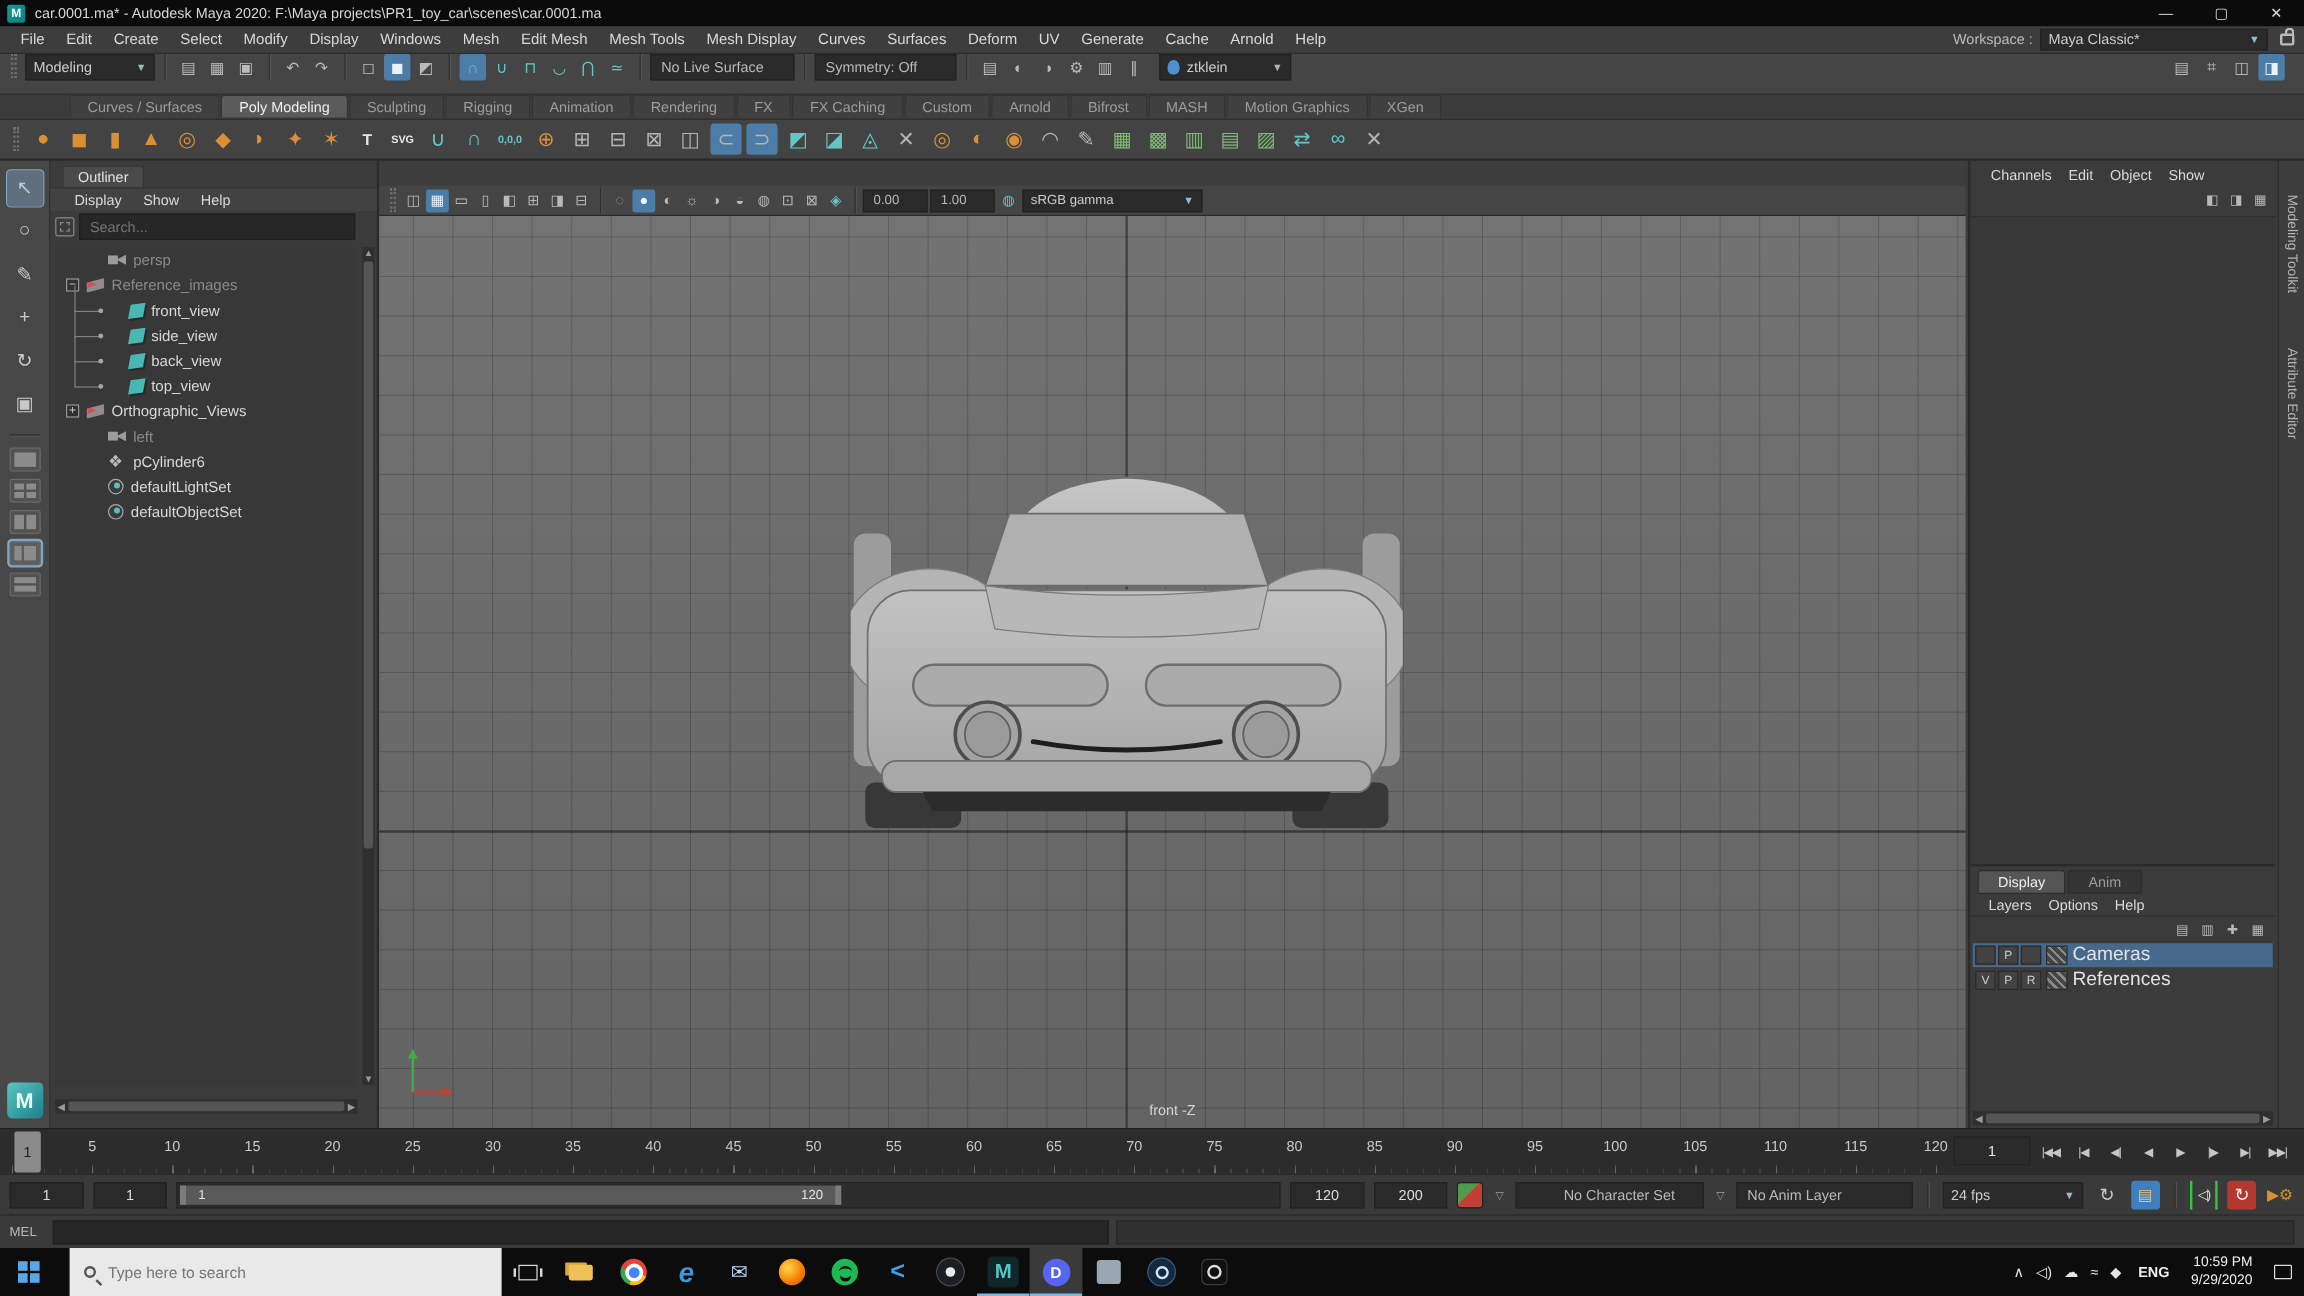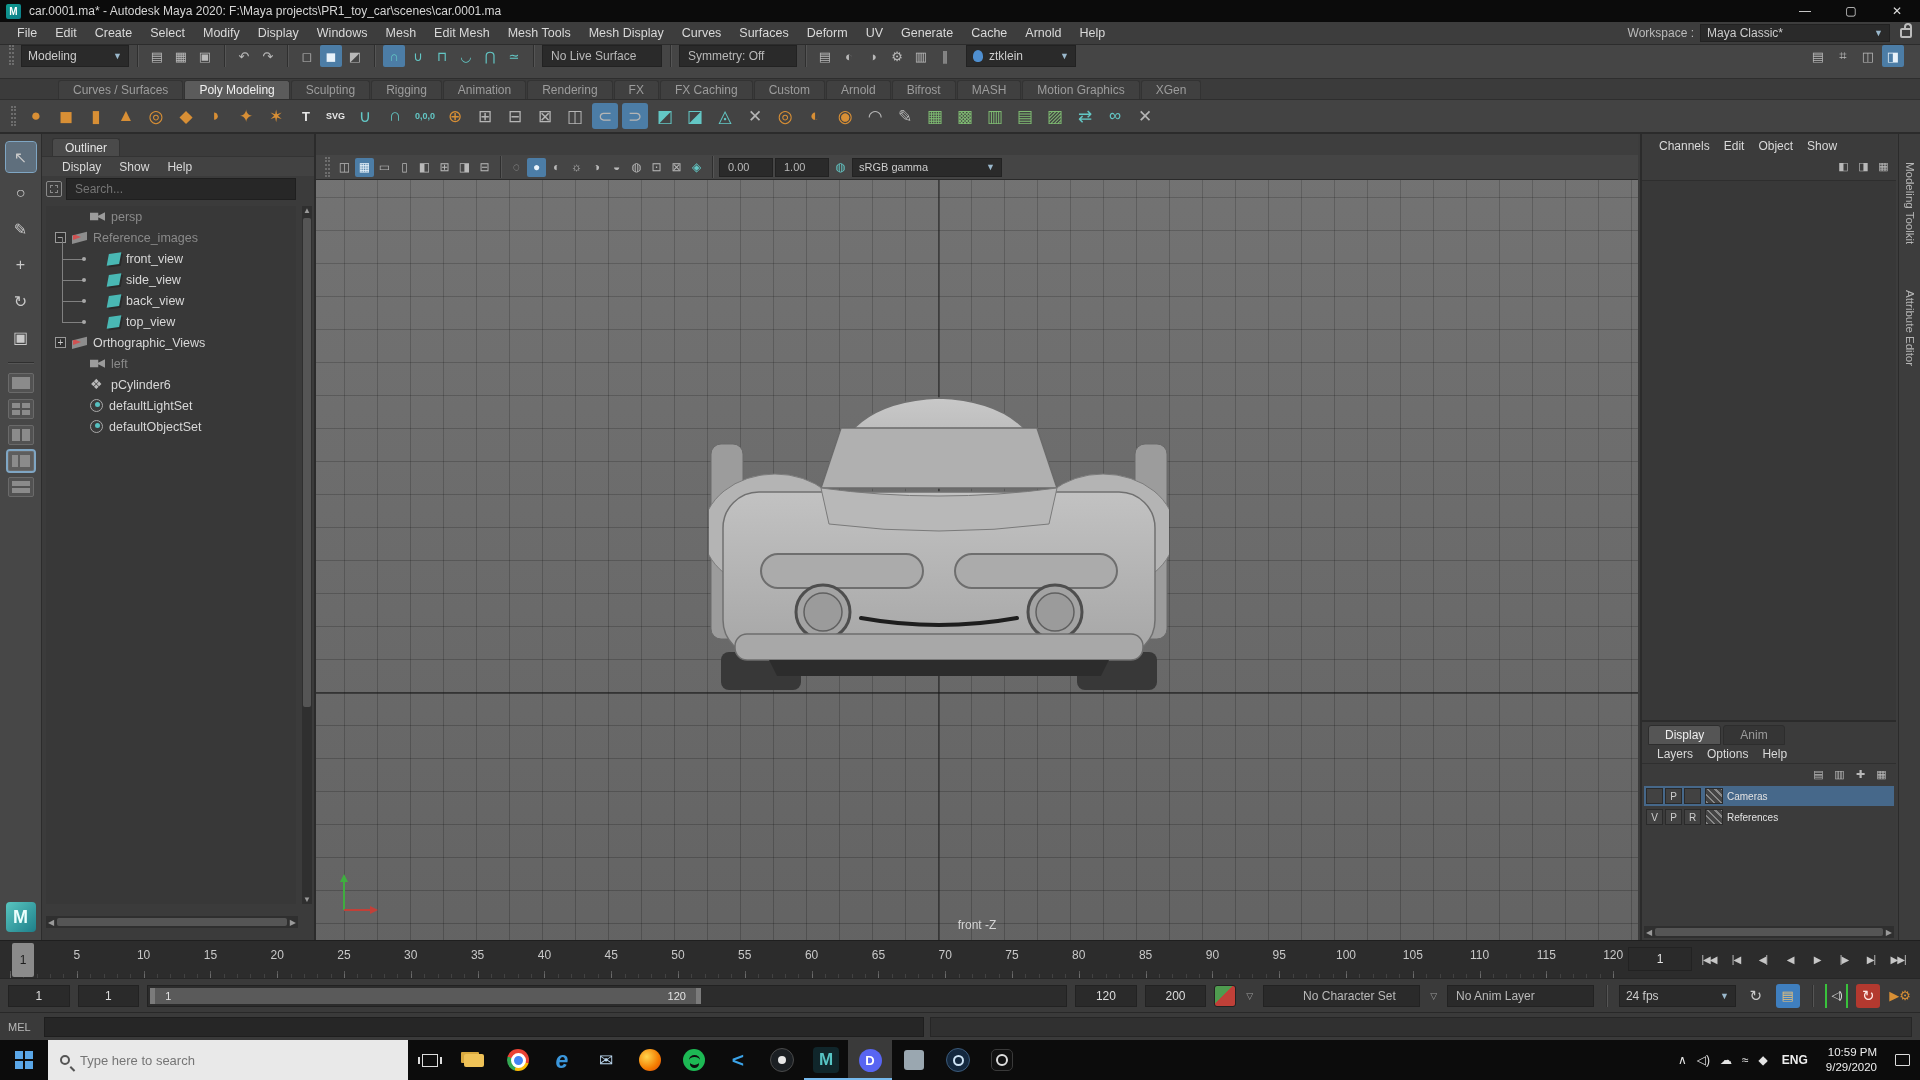--- a/index.html
+++ b/index.html
@@ -42,21 +42,21 @@
   .sic.hl { background:#4c7da6; color:#e8f2fa; }
   .sic.teal { color:#63c7c5; }
   .fld { background:#2a2a2a; border:1px solid #222; color:#b9b9b9; height:22px;
          display:flex; align-items:center; padding:0 8px; }
   .user-ddl { width:110px; height:22px; margin-left:6px; }
   .user-dot { width:10px; height:12px; background:#4f8fd0; border-radius:50% 50% 40% 40%; }
   .sl-right { margin-left:auto; display:flex; gap:3px; padding-right:10px; }
 
   
   .shelftabs { position:absolute; left:0; top:79px; width:1920px; height:21px; background:#3b3b3b;
-               display:flex; align-items:center; padding-left:58px; border-bottom:1px solid #2e2e2e; }
+               display:flex; align-items:flex-start; padding-left:58px; border-bottom:1px solid #2e2e2e; }
   .stab { padding:2px 14px; font-size:12px; color:#9c9c9c; background:#404040; border:1px solid #333;
           border-bottom:none; margin-right:1px; border-radius:3px 3px 0 0; }
   .stab.active { background:#5b5b5b; color:#f0f0f0; }
   .shelficons { position:absolute; left:0; top:100px; width:1920px; height:34px; background:#434343;
                 display:flex; align-items:center; gap:4px; padding:0 8px; border-bottom:2px solid #2b2b2b; }
   .shic { width:26px; height:26px; display:flex; align-items:center; justify-content:center;
           font-size:17px; border-radius:3px; }
   .shic.orange { color:#d88f35; }
   .shic.teal { color:#63c7c5; }
   .shic.gray { color:#b5b5b5; }
@@ -160,21 +160,21 @@
   .ltab.active { background:#555; color:#eee; }
   .lay-menus { display:flex; padding-left:8px; height:19px; align-items:center; border-bottom:1px solid #2f2f2f; }
   .lay-menus .mitem { font-size:12px; padding:0 7px; }
   .lay-iconrow { display:flex; justify-content:flex-end; gap:4px; padding:2px 6px; }
   .lrow { display:flex; align-items:center; height:20px; margin:1px 2px; gap:2px; padding-left:2px; }
   .lrow.selected { background:#46688a; }
   .lc { width:17px; height:16px; background:#424242; border:1px solid #2a2a2a; color:#cfcfcf;
         font-size:10px; display:flex; align-items:center; justify-content:center; }
   .lswatch { width:18px; height:16px; border:1px solid #2a2a2a;
              background:repeating-linear-gradient(45deg,#888 0 2px,#444 2px 5px); margin:0 2px; }
-  .llabel { color:#e2e2e2; font-size:10px;text-align:right; }
+  .llabel { color:#e2e2e2; font-size:16px;text-align:right; }
   .rp-hscroll { position:absolute; left:2px; right:2px; bottom:2px; height:12px; background:#2f2f2f;
                 display:flex; align-items:center; justify-content:space-between; padding:0 2px; }
   .rp-hscroll .thumb { flex:1; height:8px; background:#555; margin:0 3px; border-radius:2px; }
 
   
   .sidestrip { position:absolute; left:1898px; top:134px; width:22px; height:806px; background:#3d3d3d;
                border-left:1px solid #2b2b2b; display:flex; flex-direction:column; align-items:center; padding-top:18px; gap:26px; }
   .vtab { writing-mode:vertical-rl; color:#b5b5b5; font-size:11.5px; padding:10px 0; }
 
   
@@ -220,21 +220,21 @@
   .cmd-label { color:#b9b9b9; font-size:11px; width:30px; }
   .cmd-input { flex:1; max-width:880px; height:20px; background:#262626; border:1px solid #1e1e1e; }
   .cmd-help { flex:1; height:20px; background:#303030; border:1px solid #262626; }
 
   
   .taskbar { position:absolute; left:0; top:1040px; width:1920px; height:40px; background:#0c0c0c;
              display:flex; align-items:stretch; }
   .start { width:48px; display:flex; align-items:center; justify-content:center; }
   .winlogo { display:grid; grid-template-columns:8px 8px; grid-template-rows:8px 8px; gap:2px; }
   .winlogo span { background:#5aa7e8; }
-  .tsearch { width:360px; background:#e9e9e9; display:flex; align-items:center; gap:10px; padding:0 12px; }
+  .tsearch { width:360px; background:#e9e9e9; display:flex; align-items:center; gap:10px; padding:0 12px;margin-left:10px; }
   .mag { width:10px; height:10px; border:2px solid #555; border-radius:50%; position:relative; flex:none; }
   .mag:after { content:""; position:absolute; left:9px; top:9px; width:6px; height:2px; background:#555;
                transform:rotate(45deg); transform-origin:0 0; }
   .tsearch input { border:none; background:transparent; outline:none; font-size:13px; color:#333; width:100%; }
   .taskview { width:44px; display:flex; align-items:center; justify-content:center; }
   .tv-ic { width:16px; height:13px; border:1px solid #ddd; position:relative; }
   .tv-ic:before { content:""; position:absolute; left:-5px; top:2px; width:2px; height:7px; background:#ddd; }
   .tv-ic:after { content:""; position:absolute; right:-5px; top:2px; width:2px; height:7px; background:#ddd; }
   .tapp { width:44px; display:flex; align-items:center; justify-content:center; position:relative; }
   .tglyph { position:relative; z-index:2; font-size:15px; color:#fff; }

